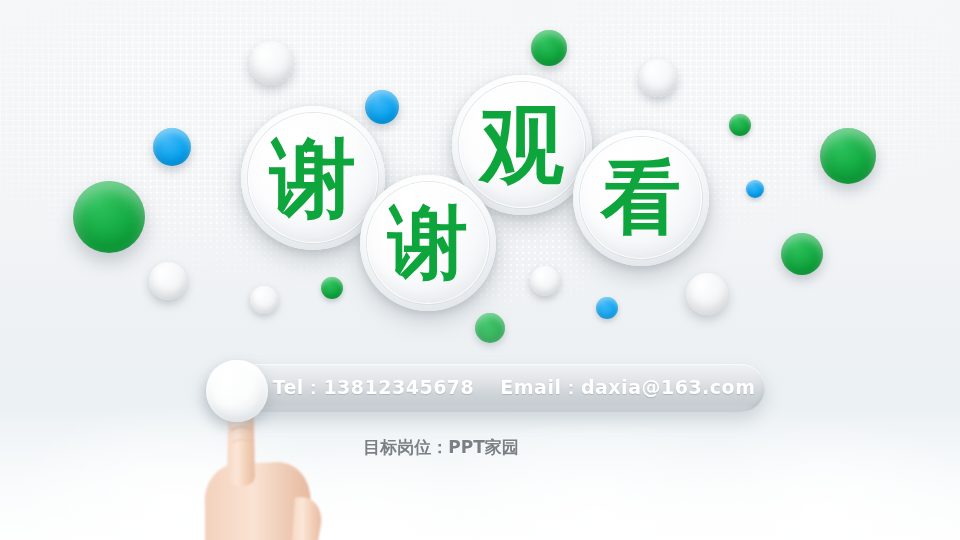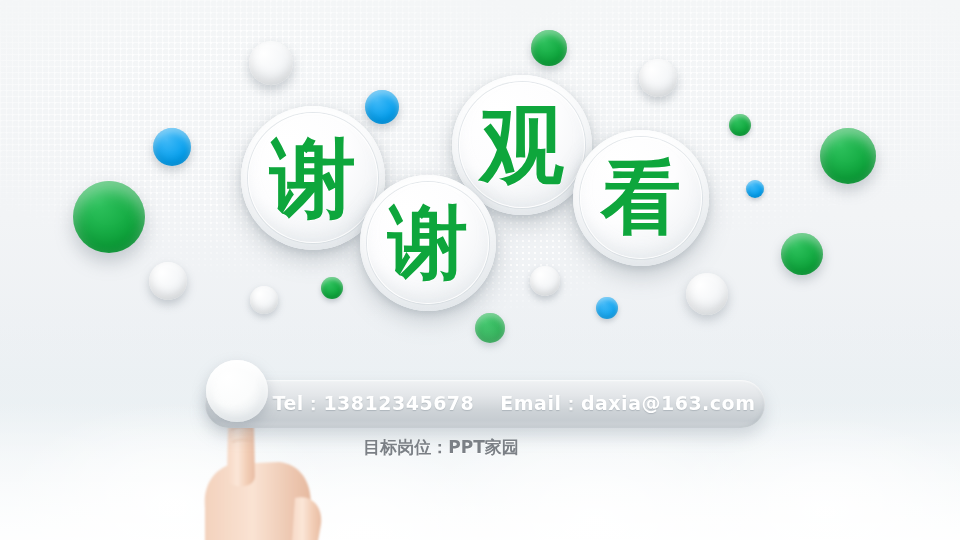--- a/index.html
+++ b/index.html
@@ -217,21 +217,21 @@
 
       <path d="M46,24 C46,12 70,12 70,24 L72,118 C72,132 44,132 44,118 Z" fill="url(#skin)"></path>
 
       <path d="M48,25 C48,15 68,15 68,25 L67,41 C60,46 55,46 49,41 Z" fill="url(#nail)"></path>
 
       <path d="M48,72 C55,68 63,68 70,72" stroke="#e4b69c" stroke-width="2" fill="none" opacity=".7"></path>
       <path d="M49,84 C56,81 63,81 70,84" stroke="#e8bda4" stroke-width="1.6" fill="none" opacity=".5"></path>
     </g>
   </svg>
 
-  <div id="pill" style="left:205px;top:380px;width:560px;height:48px;">
+  <div id="pill" style="left:205px;top:364px;width:560px;height:48px;">
     <span class="contact">
       <span>Tel：</span><span>13812345678</span><span class="sep"></span><span>Email：</span><span>daxia@163.com</span>
     </span>
   </div>
 
   <div id="knob" style="left:206px;top:360px;width:62px;height:62px;"></div>
 
   <div id="footer" style="top:436px;">
     <span>
       <span>目标岗位：</span><span>PPT家园</span>

